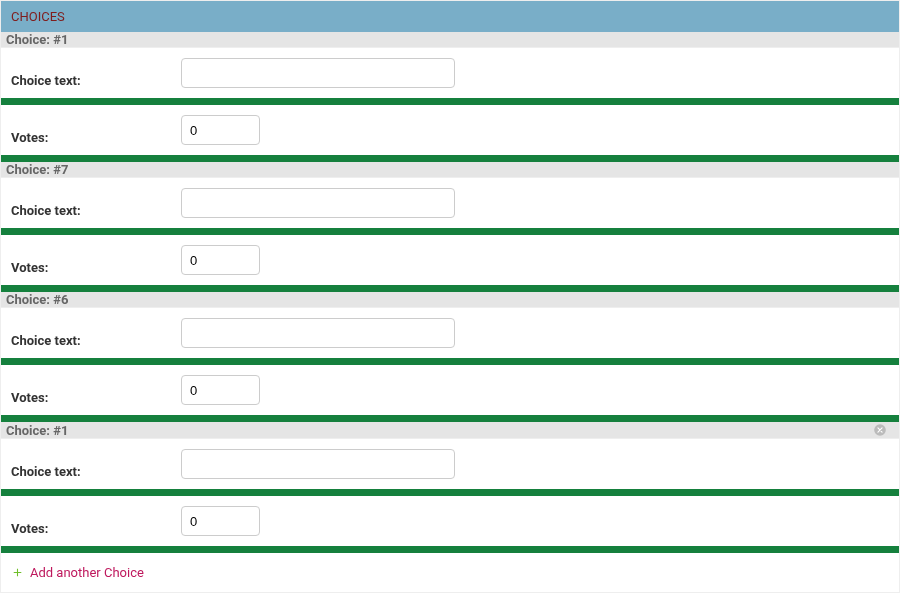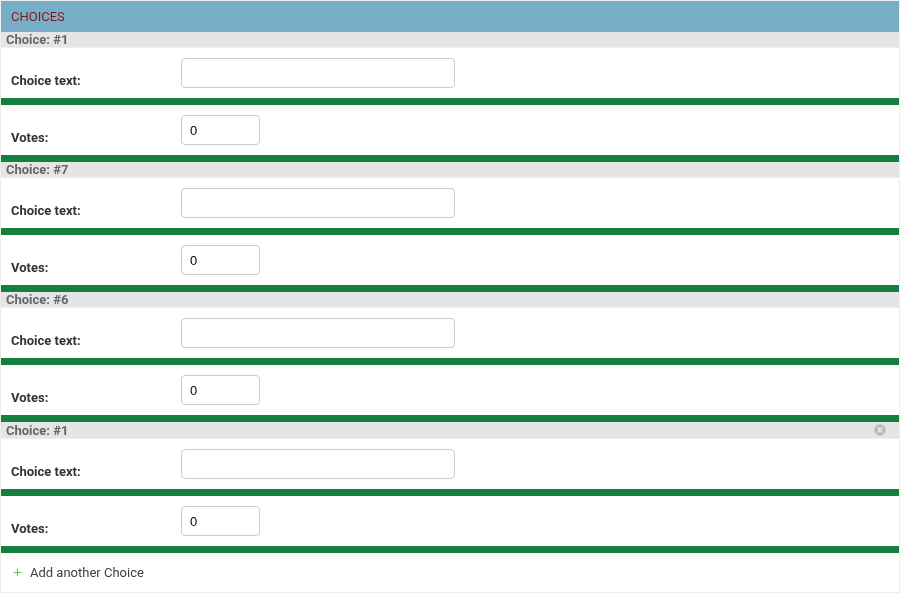--- a/index.html
+++ b/index.html
@@ -76,21 +76,21 @@
     .delete-icon svg {
       width: 14px;
       height: 14px;
     }
     .add-row {
       padding: 12px 10px;
       display: flex;
       align-items: center;
     }
     .add-link {
-      color: #404040;
+      color: #be185d;
       text-decoration: none;
       font-size: 13px;
       display: inline-flex;
       align-items: center;
       cursor: pointer;
     }
     .plus-icon {
       display: inline-flex;
       margin-right: 6px;
     }

